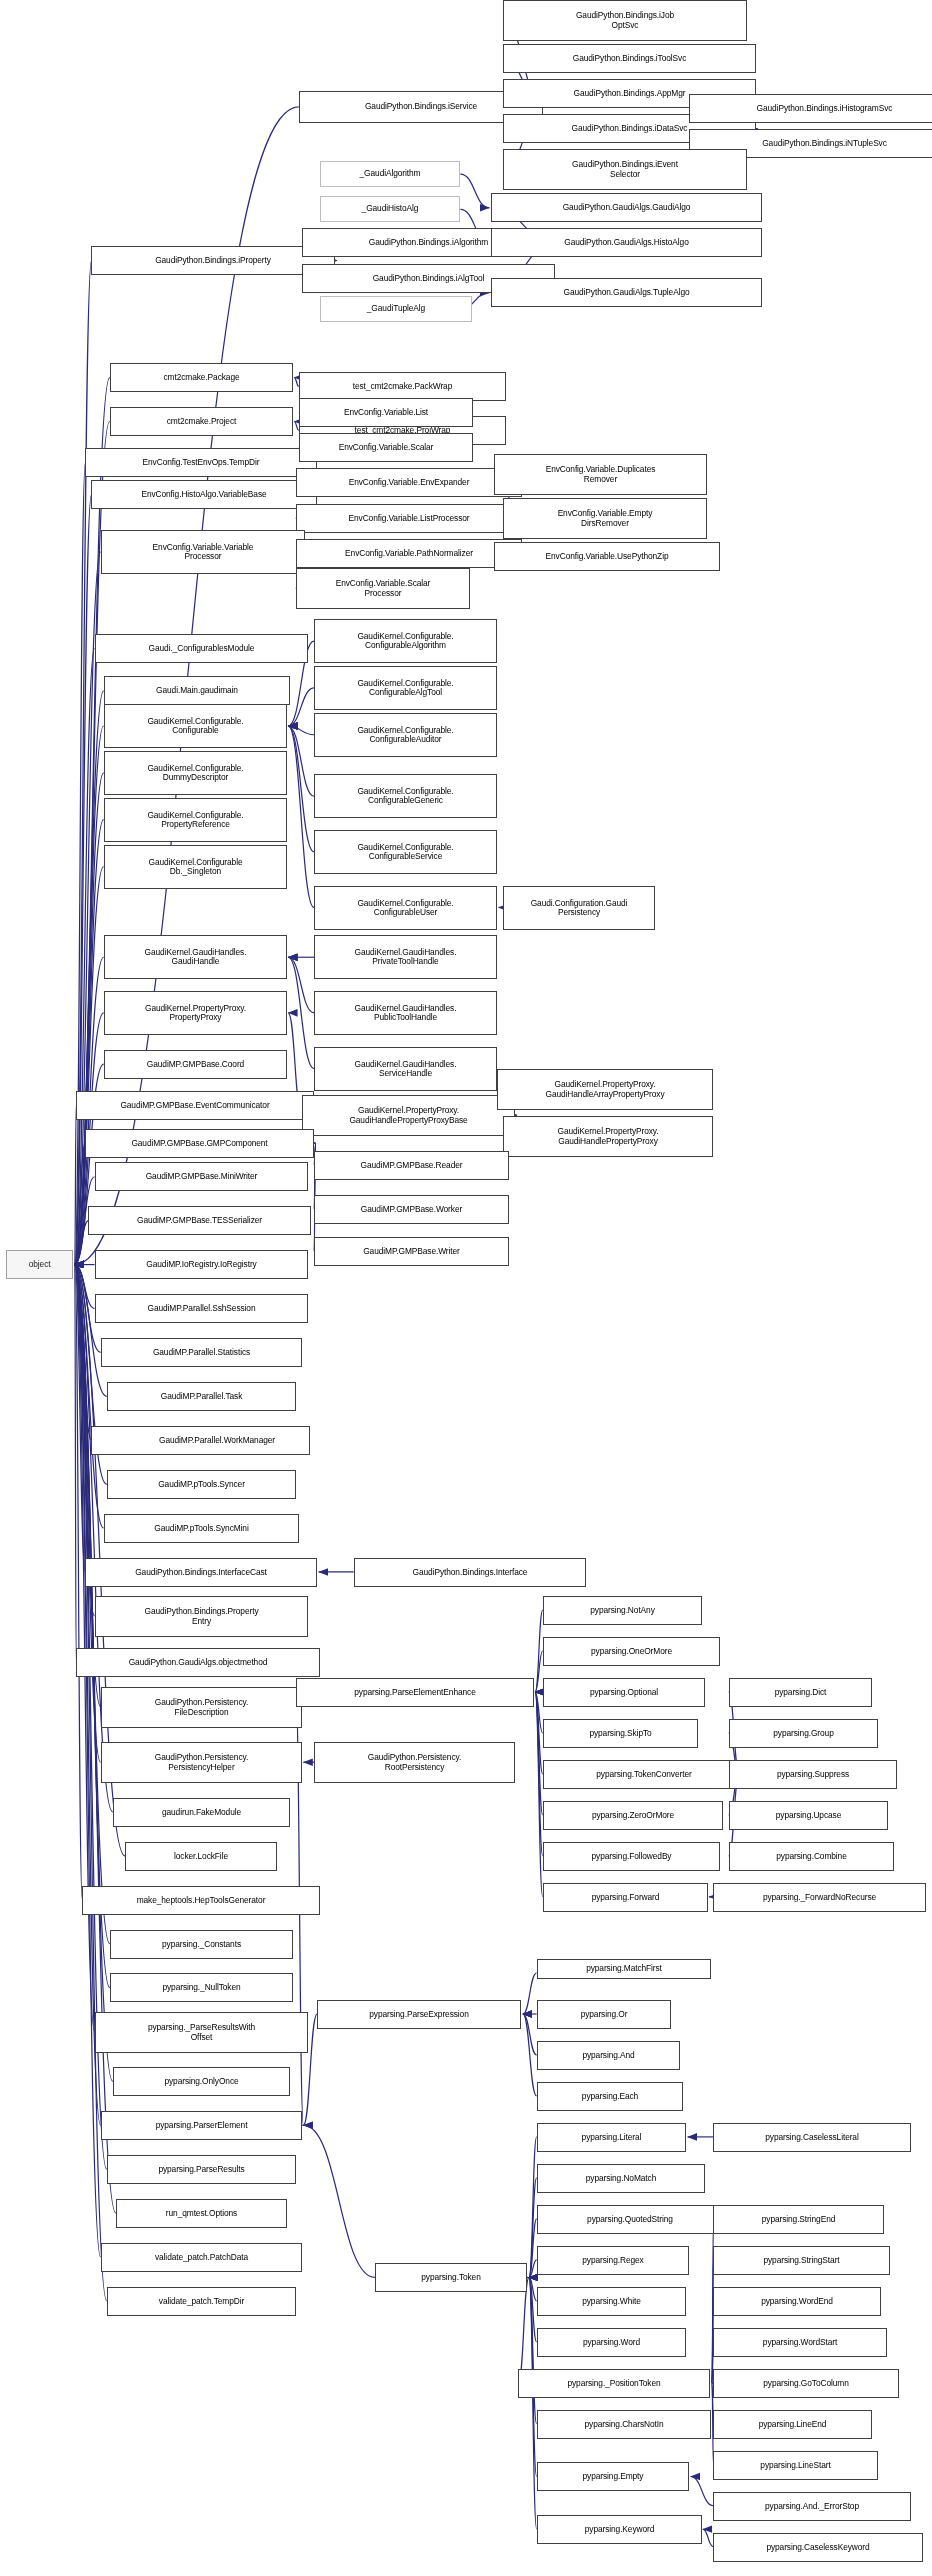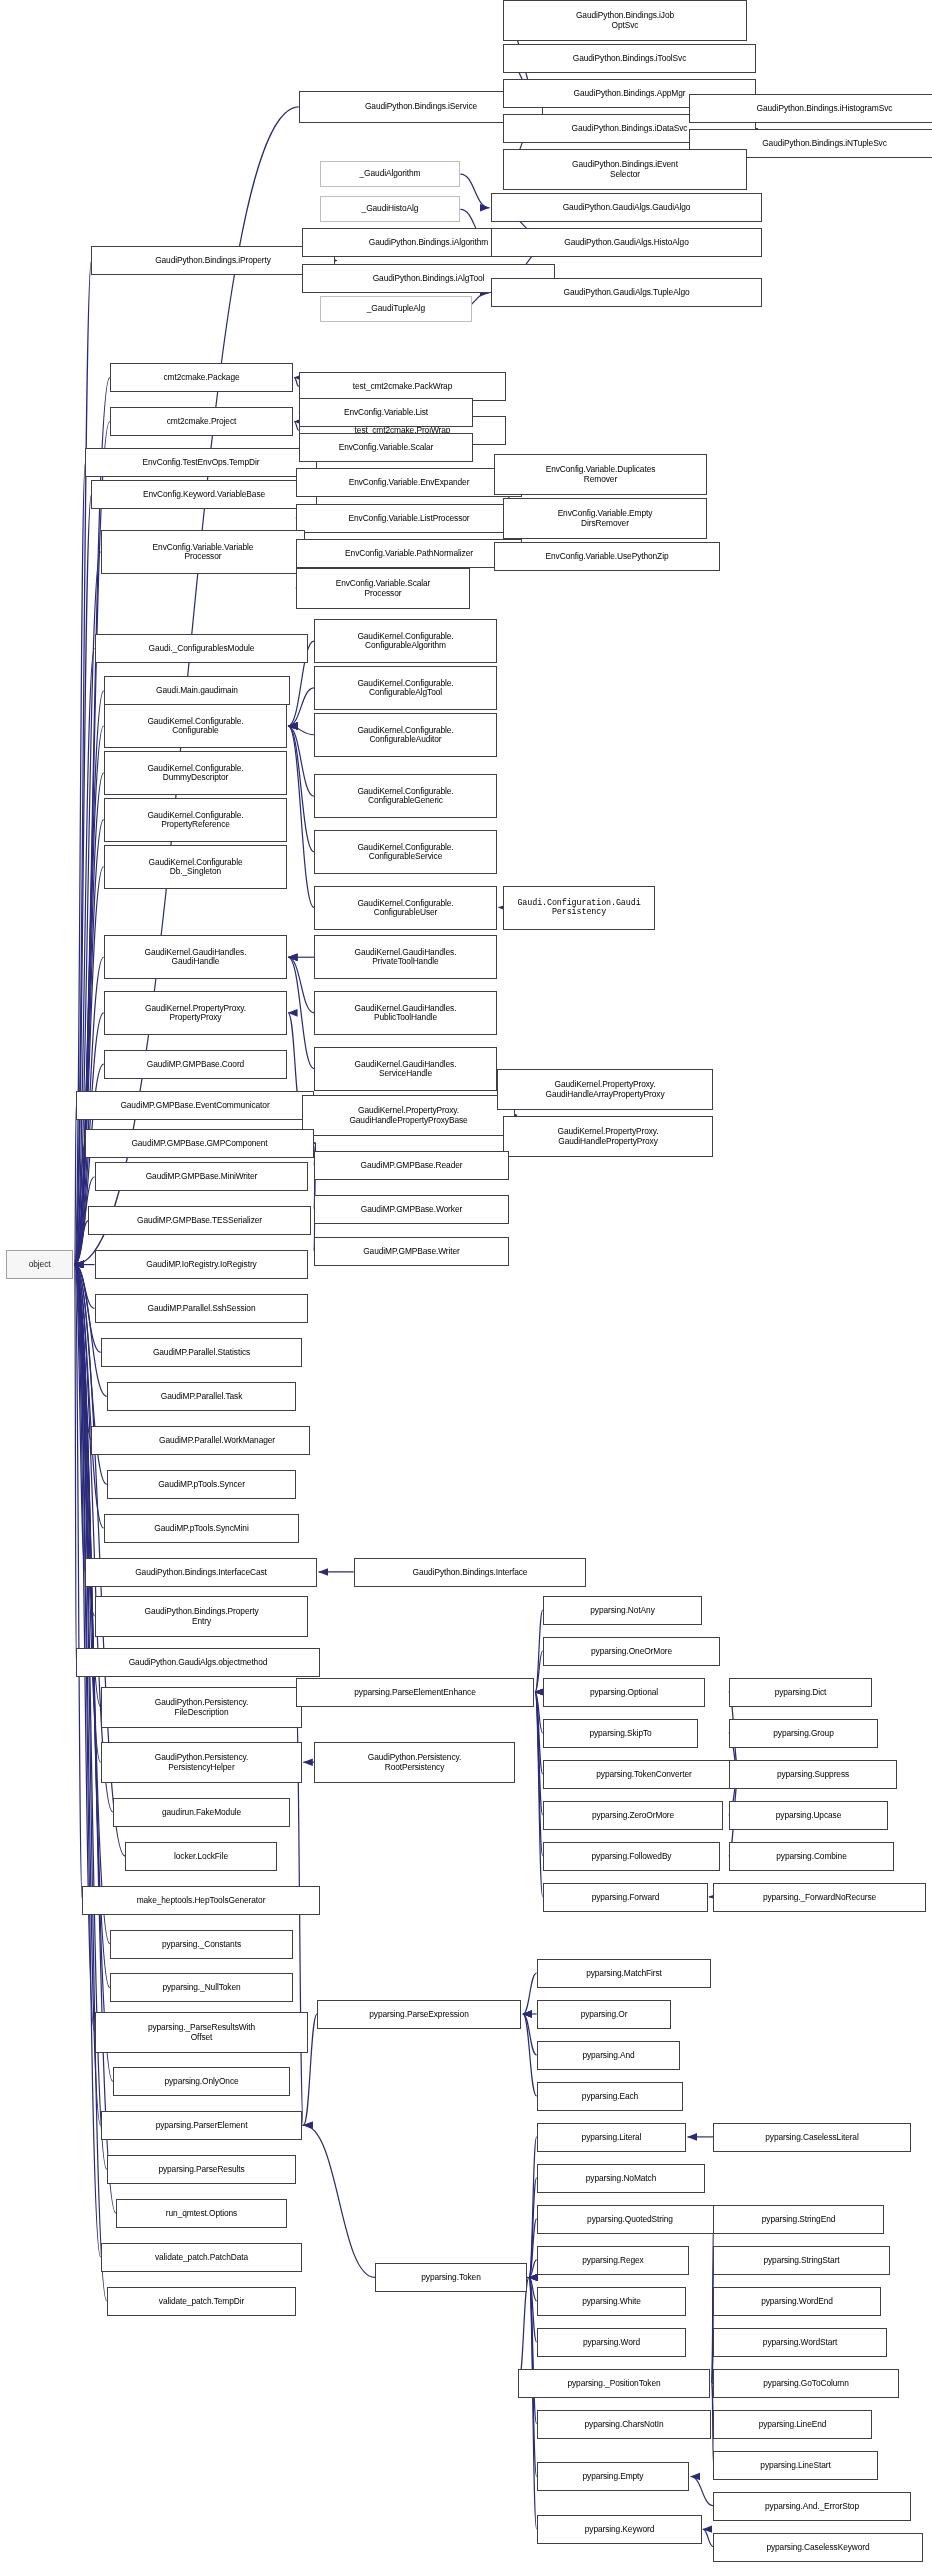--- a/index.html
+++ b/index.html
@@ -193,21 +193,21 @@
       <div class="node" style="left: 302px; top: 264px; width: 253px; height: 29px;">GaudiPython.Bindings.iAlgTool</div>
       <div class="node ghost" style="left: 320px; top: 296px; width: 152px; height: 26px;">_GaudiTupleAlg</div>
       <div class="node" style="left: 491px; top: 193px; width: 271px; height: 29px;">GaudiPython.GaudiAlgs.GaudiAlgo</div>
       <div class="node" style="left: 491px; top: 228px; width: 271px; height: 29px;">GaudiPython.GaudiAlgs.HistoAlgo</div>
       <div class="node" style="left: 491px; top: 278px; width: 271px; height: 29px;">GaudiPython.GaudiAlgs.TupleAlgo</div>
       <div class="node" style="left: 110px; top: 363px; width: 183px; height: 29px;">cmt2cmake.Package</div>
       <div class="node" style="left: 110px; top: 407px; width: 183px; height: 29px;">cmt2cmake.Project</div>
       <div class="node" style="left: 299px; top: 372px; width: 207px; height: 29px;">test_cmt2cmake.PackWrap</div>
       <div class="node" style="left: 299px; top: 416px; width: 207px; height: 29px;">test_cmt2cmake.ProjWrap</div>
       <div class="node" style="left: 85px; top: 448px; width: 232px; height: 29px;">EnvConfig.TestEnvOps.TempDir</div>
-      <div class="node" style="left: 91px; top: 480px; width: 226px; height: 29px;">EnvConfig.Keyword.VariableBase</div>
+      <div class="node" style="left: 91px; top: 480px; width: 226px; height: 29px;">EnvConfig.HistoAlgo.VariableBase</div>
       <div class="node" style="left: 299px; top: 398px; width: 174px; height: 29px;">EnvConfig.Variable.List</div>
       <div class="node" style="left: 299px; top: 433px; width: 174px; height: 29px;">EnvConfig.Variable.Scalar</div>
       <div class="node" style="left: 296px; top: 468px; width: 226px; height: 29px;">EnvConfig.Variable.EnvExpander</div>
       <div class="node" style="left: 296px; top: 504px; width: 226px; height: 29px;">EnvConfig.Variable.ListProcessor</div>
       <div class="node" style="left: 101px; top: 530px; width: 204px; height: 44px;">EnvConfig.Variable.Variable
 Processor</div>
       <div class="node" style="left: 296px; top: 539px; width: 226px; height: 29px;">EnvConfig.Variable.PathNormalizer</div>
       <div class="node" style="left: 296px; top: 568px; width: 174px; height: 41px;">EnvConfig.Variable.Scalar
 Processor</div>
       <div class="node" style="left: 494px; top: 454px; width: 213px; height: 41px;">EnvConfig.Variable.Duplicates
@@ -230,21 +230,21 @@
       <div class="node" style="left: 314px; top: 666px; width: 183px; height: 44px;">GaudiKernel.Configurable.
 ConfigurableAlgTool</div>
       <div class="node" style="left: 314px; top: 713px; width: 183px; height: 44px;">GaudiKernel.Configurable.
 ConfigurableAuditor</div>
       <div class="node" style="left: 314px; top: 774px; width: 183px; height: 44px;">GaudiKernel.Configurable.
 ConfigurableGeneric</div>
       <div class="node" style="left: 314px; top: 830px; width: 183px; height: 44px;">GaudiKernel.Configurable.
 ConfigurableService</div>
       <div class="node" style="left: 314px; top: 886px; width: 183px; height: 44px;">GaudiKernel.Configurable.
 ConfigurableUser</div>
-      <div class="node" style="left: 503px; top: 886px; width: 152px; height: 44px; font-family: Liberation Mono, monospace;">Gaudi.Configuration.Gaudi
+      <div class="node" style="left: 503px; top: 886px; width: 152px; height: 44px;">Gaudi.Configuration.Gaudi
 Persistency</div>
       <div class="node" style="left: 104px; top: 935px; width: 183px; height: 44px;">GaudiKernel.GaudiHandles.
 GaudiHandle</div>
       <div class="node" style="left: 314px; top: 935px; width: 183px; height: 44px;">GaudiKernel.GaudiHandles.
 PrivateToolHandle</div>
       <div class="node" style="left: 104px; top: 991px; width: 183px; height: 44px;">GaudiKernel.PropertyProxy.
 PropertyProxy</div>
       <div class="node" style="left: 314px; top: 991px; width: 183px; height: 44px;">GaudiKernel.GaudiHandles.
 PublicToolHandle</div>
       <div class="node" style="left: 104px; top: 1050px; width: 183px; height: 29px;">GaudiMP.GMPBase.Coord</div>
@@ -303,21 +303,21 @@
       <div class="node" style="left: 543px; top: 1801px; width: 180px; height: 29px;">pyparsing.ZeroOrMore</div>
       <div class="node" style="left: 543px; top: 1842px; width: 177px; height: 29px;">pyparsing.FollowedBy</div>
       <div class="node" style="left: 543px; top: 1883px; width: 165px; height: 29px;">pyparsing.Forward</div>
       <div class="node" style="left: 729px; top: 1678px; width: 143px; height: 29px;">pyparsing.Dict</div>
       <div class="node" style="left: 729px; top: 1719px; width: 149px; height: 29px;">pyparsing.Group</div>
       <div class="node" style="left: 729px; top: 1760px; width: 168px; height: 29px;">pyparsing.Suppress</div>
       <div class="node" style="left: 729px; top: 1801px; width: 159px; height: 29px;">pyparsing.Upcase</div>
       <div class="node" style="left: 729px; top: 1842px; width: 165px; height: 29px;">pyparsing.Combine</div>
       <div class="node" style="left: 713px; top: 1883px; width: 213px; height: 29px;">pyparsing._ForwardNoRecurse</div>
       <div class="node" style="left: 317px; top: 2000px; width: 204px; height: 29px;">pyparsing.ParseExpression</div>
-      <div class="node" style="left: 537px; top: 1959px; width: 174px; height: 29px;">pyparsing.MatchFirst</div>
+      <div class="node" style="left: 537px; top: 1959px; width: 174px; height: 20px;">pyparsing.MatchFirst</div>
       <div class="node" style="left: 537px; top: 2000px; width: 134px; height: 29px;">pyparsing.Or</div>
       <div class="node" style="left: 537px; top: 2041px; width: 143px; height: 29px;">pyparsing.And</div>
       <div class="node" style="left: 537px; top: 2082px; width: 146px; height: 29px;">pyparsing.Each</div>
       <div class="node" style="left: 375px; top: 2263px; width: 152px; height: 29px;">pyparsing.Token</div>
       <div class="node" style="left: 537px; top: 2123px; width: 149px; height: 29px;">pyparsing.Literal</div>
       <div class="node" style="left: 713px; top: 2123px; width: 198px; height: 29px;">pyparsing.CaselessLiteral</div>
       <div class="node" style="left: 537px; top: 2164px; width: 168px; height: 29px;">pyparsing.NoMatch</div>
       <div class="node" style="left: 537px; top: 2205px; width: 186px; height: 29px;">pyparsing.QuotedString</div>
       <div class="node" style="left: 537px; top: 2246px; width: 152px; height: 29px;">pyparsing.Regex</div>
       <div class="node" style="left: 537px; top: 2287px; width: 149px; height: 29px;">pyparsing.White</div>

